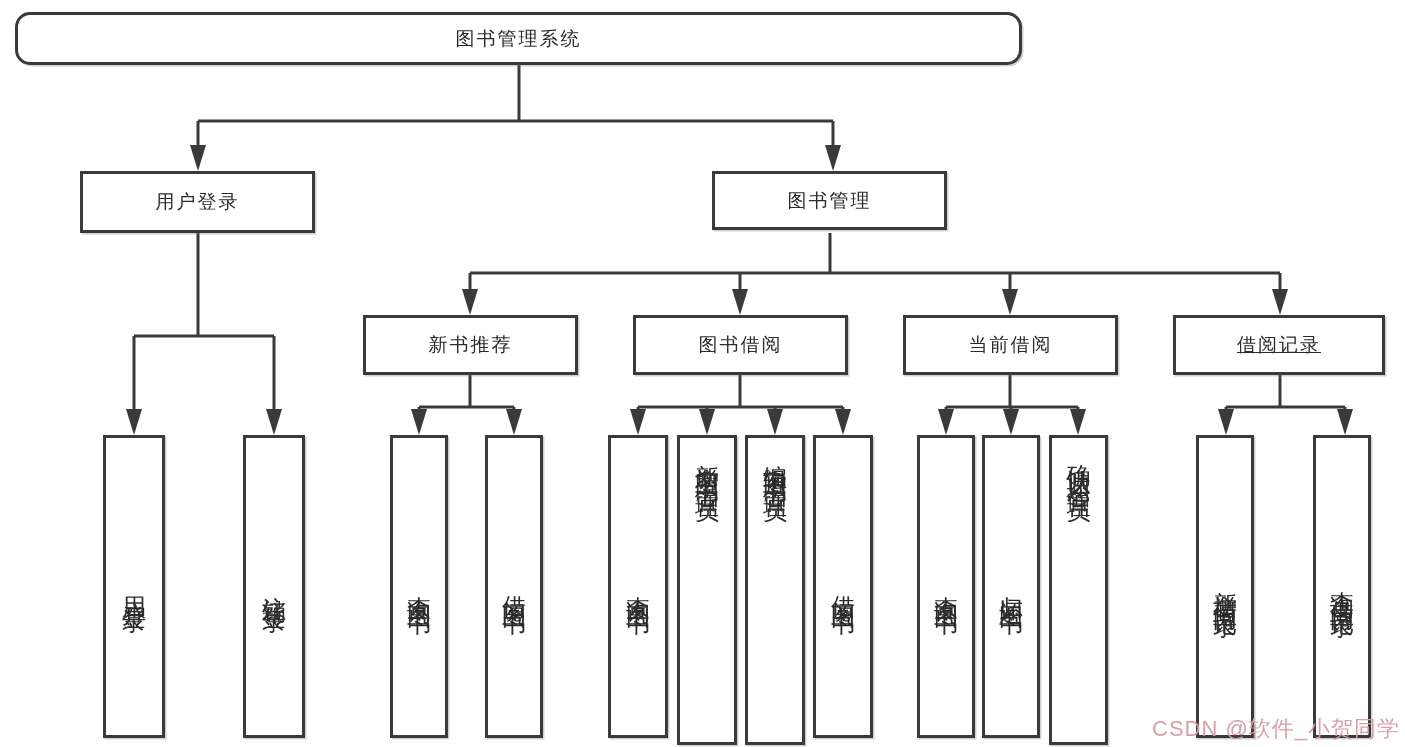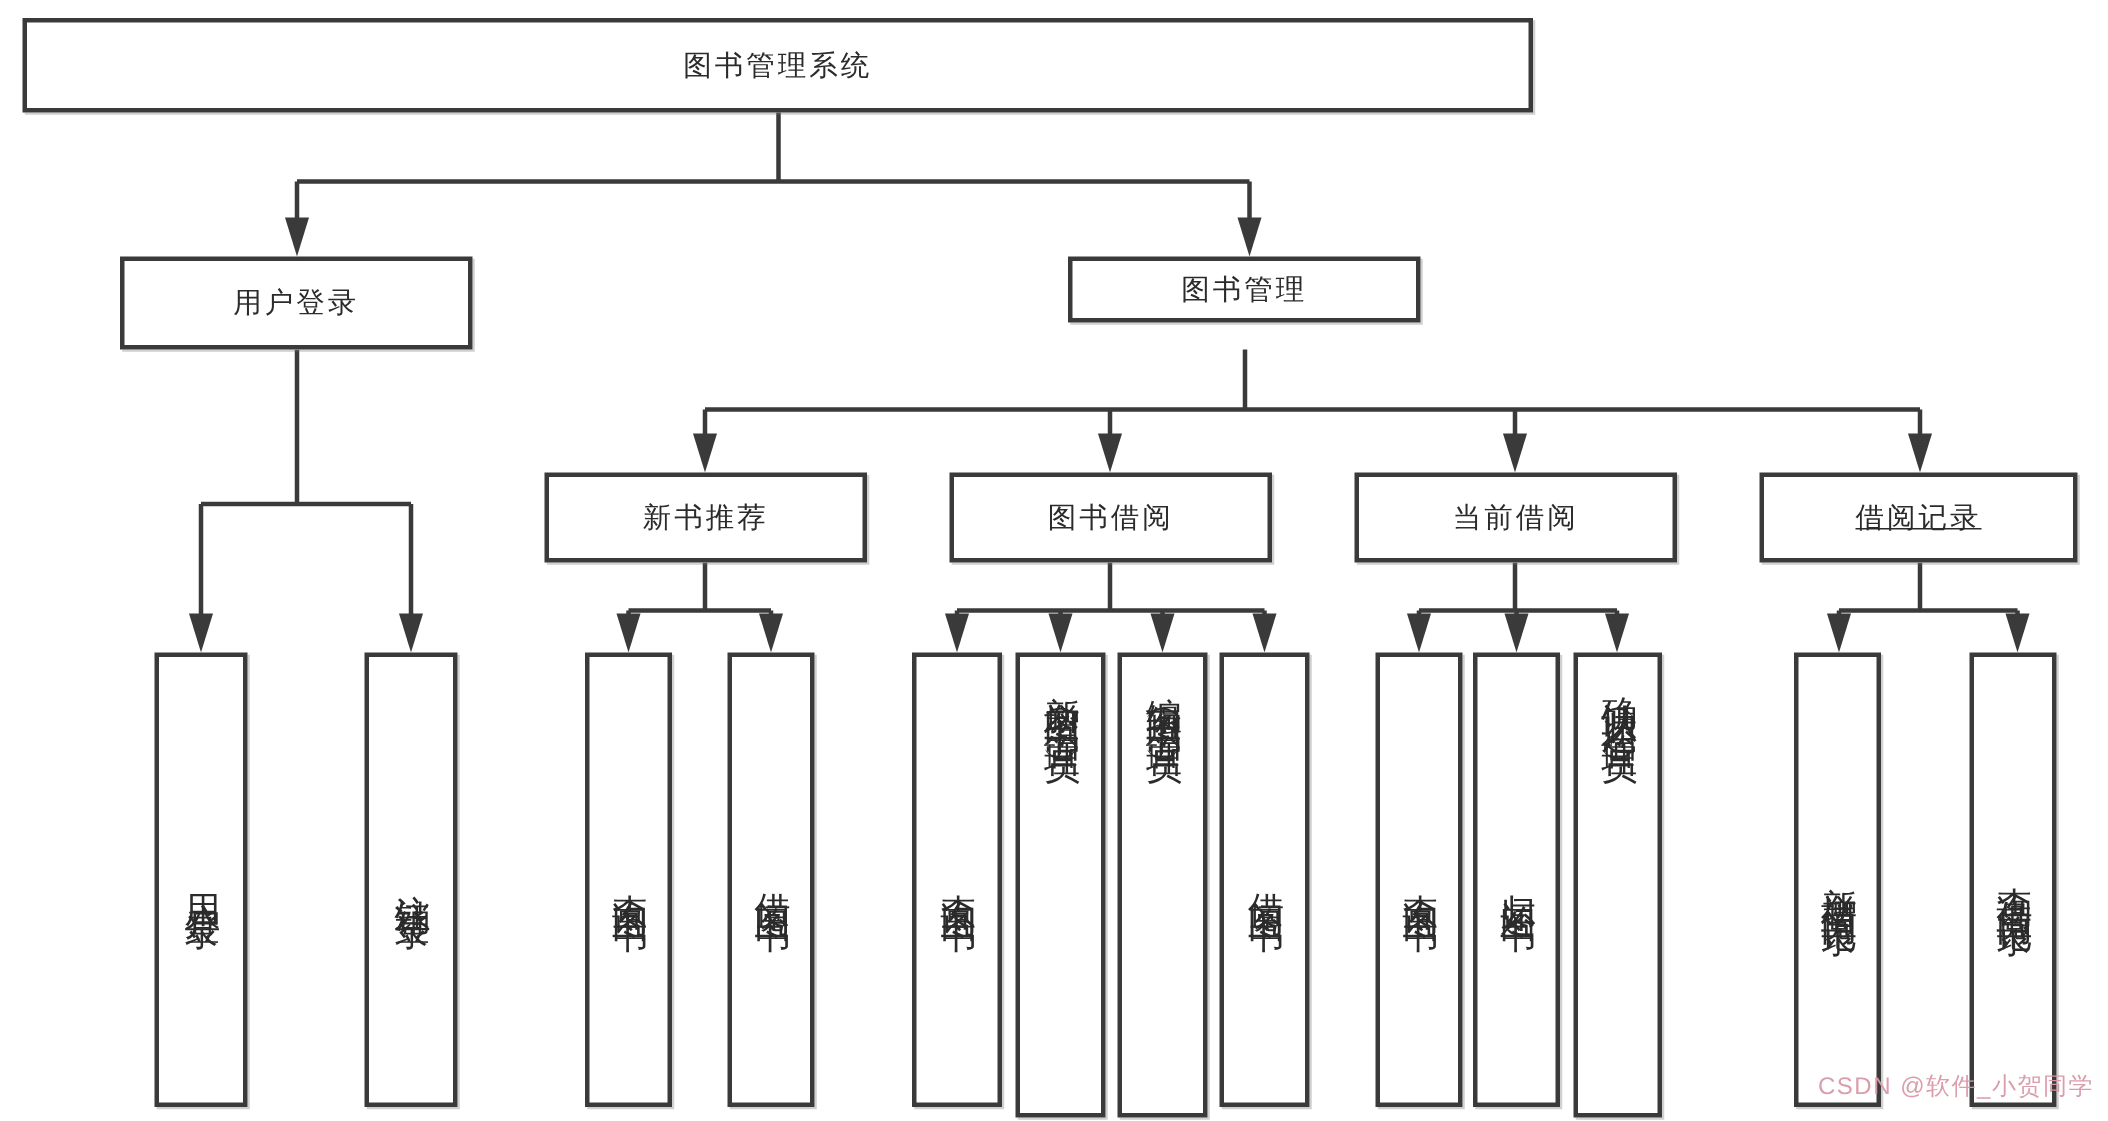--- a/index.html
+++ b/index.html
@@ -28,22 +28,22 @@
     writing-mode:vertical-rl;
     text-orientation:mixed;
     font-size:24px;
     letter-spacing:5px;
     line-height:1;
     white-space:nowrap;
   }
   .vbox.top{align-items:flex-start;}
   .vbox.top span{padding-top:7px;letter-spacing:5px;}
   #watermark{
-    position:absolute;left:1212px;top:714px;
-    font-size:16px;letter-spacing:1px;
+    position:absolute;left:1152px;top:714px;
+    font-size:22px;letter-spacing:1px;
     color:#d998a7;opacity:0.95;
     white-space:nowrap;
   }
 </style>
 </head>
 <body>
 
 <div id="stage">
 
   <svg class="wires" width="1405" height="747">
@@ -96,28 +96,28 @@
         <polygon points="767,409 783,409 775,435"></polygon>
         <polygon points="835,409 851,409 843,435"></polygon>
         <polygon points="938,409 954,409 946,435"></polygon>
         <polygon points="1003,409 1019,409 1011,435"></polygon>
         <polygon points="1070,409 1086,409 1078,435"></polygon>
         <polygon points="1218,409 1234,409 1226,435"></polygon>
         <polygon points="1337,409 1353,409 1345,435"></polygon>
       </g>
   </svg>
 
-  <div class="box" style="left:15px;top:12px;width:1007px;height:63px;">
+  <div class="box" style="left:15px;top:12px;width:1007px;height:53px;border-radius:15px;">
     <span>图书管理系统</span>
   </div>
 
   <div class="box" style="left:80px;top:171px;width:235px;height:62px;">
     <span>用户登录</span>
   </div>
-  <div class="box" style="left:712px;top:171px;width:235px;height:44px;">
+  <div class="box" style="left:712px;top:171px;width:235px;height:59px;">
     <span>图书管理</span>
   </div>
 
   <div class="box" style="left:363px;top:315px;width:215px;height:60px;justify-content:center;">
     <span>新书推荐</span>
   </div>
   <div class="box" style="left:903px;top:315px;width:215px;height:60px;">
     <span>当前借阅</span>
   </div>
   <div class="box" style="left:633px;top:315px;width:215px;height:60px;">

